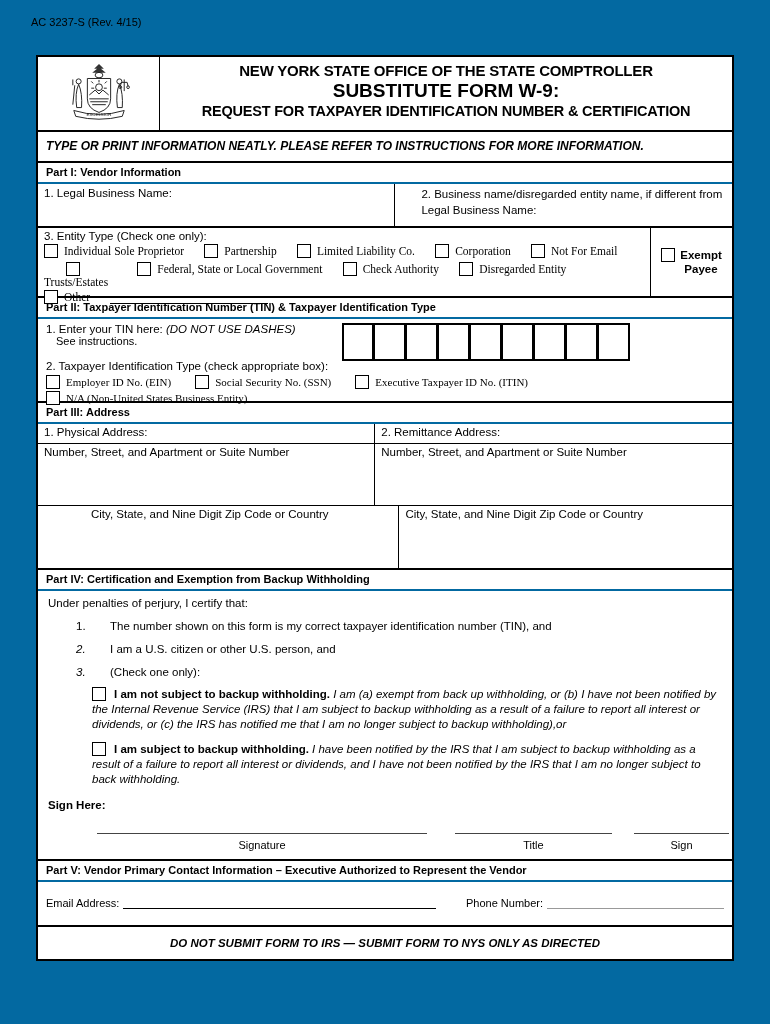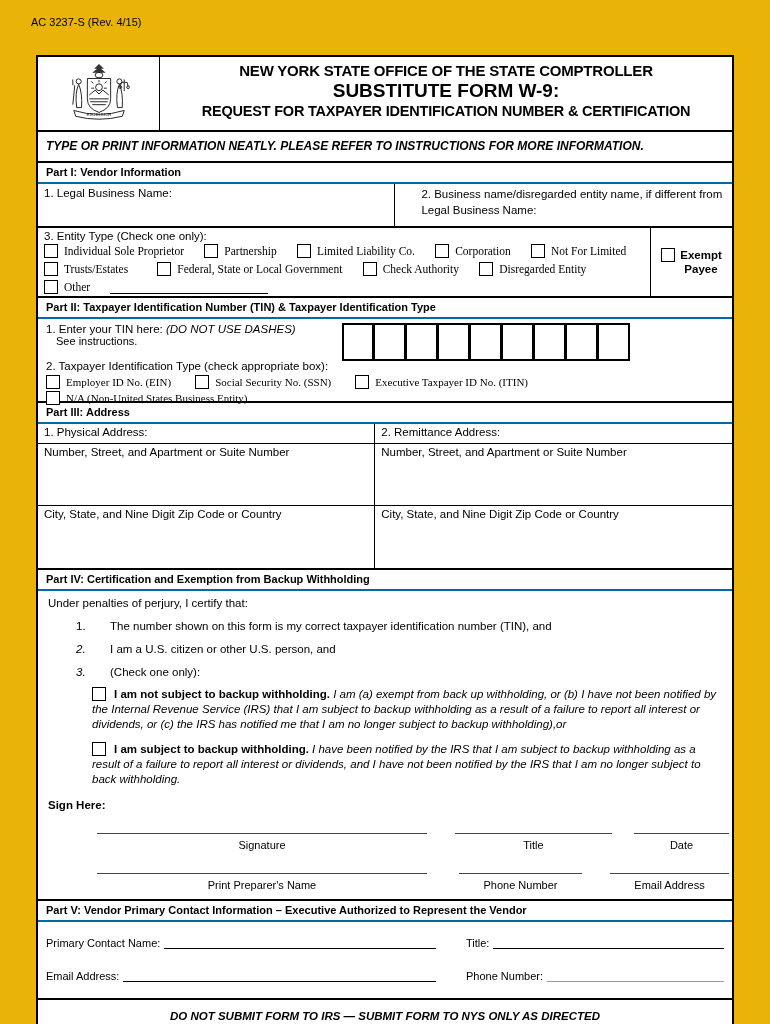--- a/index.html
+++ b/index.html
@@ -1,19 +1,19 @@
 <!DOCTYPE html>
 <html><head>
 <meta charset="utf-8">
 <style>
   * { margin:0; padding:0; box-sizing:border-box; }
   html,body { background:#e8e8e8; }
   body { font-family:"Liberation Sans", sans-serif; color:#000; }
   .page {
-    position:relative; width:770px; height:1024px; background:#eab308;
+    position:relative; width:770px; height:1024px; background:#0369a1;
     margin:0 auto; overflow:hidden;
   }
   .form-number { position:absolute; left:31px; top:16px; font-size:11px; }
   .form { position:absolute; left:36px; top:55px; width:698px; border:2px solid #000; background:#fff; }
 
   
   .hdr { display:flex; border-bottom:2px solid #000; height:75px; }
   .hdr-logo { width:122px; border-right:1.5px solid #000; display:flex; align-items:center; justify-content:center; }
   .hdr-titles { flex:1; text-align:center; padding-top:5px; }
   .hdr-agency { font-size:15px; font-weight:bold; letter-spacing:-0.2px; }
@@ -32,37 +32,37 @@
   .p1-entity { display:flex; border-bottom:2px solid #000; height:70px; }
   .p1-entity-main { flex:1; padding:2px 6px; font-size:11.5px; }
   .p1-entity-exempt { width:82px; border-left:1.5px solid #000; display:flex; align-items:center; justify-content:center; }
   .exempt-inner { display:flex; align-items:flex-start; }
   .exempt-text { font-weight:bold; font-size:11.5px; line-height:1.25; margin-left:5px; text-align:center; }
 
   .cb { display:inline-block; width:14px; height:14px; border:1.6px solid #000; background:#fff; vertical-align:-3px; flex:none; }
   .cb-item { display:inline-flex; align-items:center; margin-right:17px; white-space:nowrap;font-family:Liberation Serif, serif; }
   .cb-item .cb { margin-right:6px; }
   .ent-row { margin-top:2px; }
-  .cb-item.wide-gap { margin-right:26px; }
+  .cb-item.wide-gap { margin-right:26px;flex-direction:column; }
   .other-line { display:inline-block; width:158px; border-bottom:1px solid #000; height:12px; }
 
   
   .p2-body { position:relative; height:84px; border-bottom:2px solid #000; font-size:11.5px; padding:4px 8px; }
   .tin-note { margin-left:10px; font-size:11px; }
   .tin-boxes { position:absolute; left:304px; top:4px; display:flex; }
   .tin-cell { width:32px; height:38px; border:2px solid #000; border-left-width:1px; background:#fff; }
   .tin-cell:first-child { border-left-width:2px; }
   .p2-type-label { margin-top:13px; }
   .p2-type-row { margin-top:3px; font-size:11px; }
   .p2-type-row .cb-item { margin-right:21px; }
 
   
   .p3-grid { font-size:11.5px; }
   .p3-row { display:flex; border-bottom:1.5px solid #000; }
-  .p3-row:last-child { border-bottom:2px solid #000; }
+  .p3-row:last-child { border-bottom:2px solid #000;padding-left:47px; }
   .p3-row .c1 { width:48.6%; border-right:1.5px solid #000; padding:2px 6px; }
   .p3-row .c2 { flex:1; padding:2px 6px; }
   .p3-labels { height:20px; }
   .p3-street { height:62px; }
   .p3-city { height:64px; }
 
   
   .p4-body { border-bottom:2px solid #000; padding:6px 10px 8px 10px; font-size:11.5px; }
   .cert-item { display:flex; margin:11px 0 0 28px; }
   .cert-item .num { width:34px; flex:none; }
@@ -165,21 +165,21 @@
           <span class="cb-item">
               <span class="cb"></span>
               <span>Limited Liability Co.</span>
             </span>
           <span class="cb-item">
               <span class="cb"></span>
               <span>Corporation</span>
             </span>
           <span class="cb-item">
               <span class="cb"></span>
-              <span>Not For Limited</span>
+              <span>Not For Email</span>
             </span>
         </div>
         <div class="ent-row">
           <span class="cb-item wide-gap">
               <span class="cb"></span>
               <span>Trusts/Estates</span>
             </span>
           <span class="cb-item">
               <span class="cb"></span>
               <span>Federal, State or Local Government</span>
@@ -292,42 +292,27 @@
       </div>
       <div class="cert-opt">
         <span class="cb"></span><b>I am subject to backup withholding.</b><i> I have been notified by the IRS that I am subject to backup withholding as a result of a failure to report all interest or dividends, and I have not been notified by the IRS that I am no longer subject to back withholding.</i>
       </div>
 
       <div class="sign-here">Sign Here:</div>
 
       <div class="sig-row">
         <div class="sig-col w-sig"><span>Signature</span></div>
         <div class="sig-col w-title"><span>Title</span></div>
-        <div class="sig-col w-date"><span>Date</span></div>
-      </div>
-      <div class="sig-row">
-        <div class="sig-col w-prep"><span>Print Preparer's Name</span></div>
-        <div class="sig-col w-phone"><span>Phone Number</span></div>
-        <div class="sig-col w-email"><span>Email Address</span></div>
+        <div class="sig-col w-date"><span>Sign</span></div>
       </div>
     </div>
 
     <div class="part-head">Part V: Vendor Primary Contact Information – Executive Authorized to Represent the Vendor</div>
 
     <div class="p5-body">
-      <div class="p5-row">
-        <div class="p5-left">
-          <span>Primary Contact Name:</span>
-          <span class="fill-line"></span>
-        </div>
-        <div class="p5-right">
-          <span>Title:</span>
-          <span class="fill-line"></span>
-        </div>
-      </div>
       <div class="p5-row">
         <div class="p5-left">
           <span>Email Address:</span>
           <span class="fill-line"></span>
         </div>
         <div class="p5-right">
           <span>Phone Number:</span>
           <span class="fill-line gray"></span>
         </div>
       </div>

